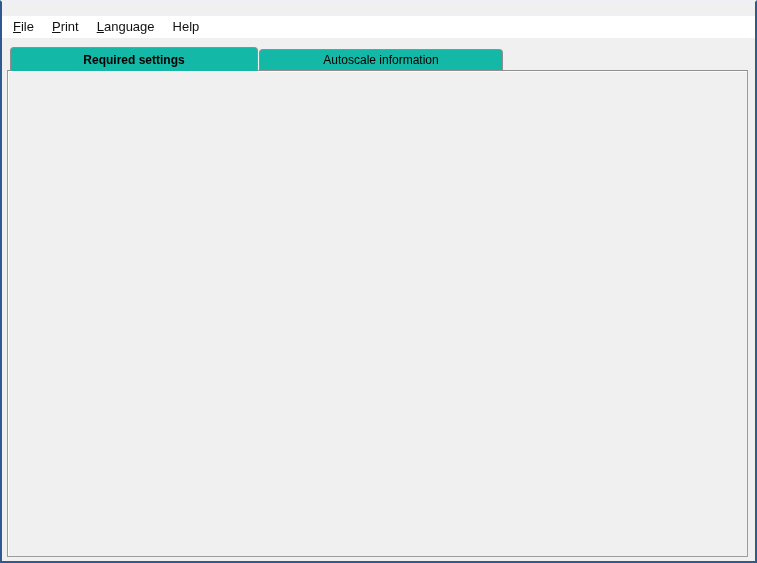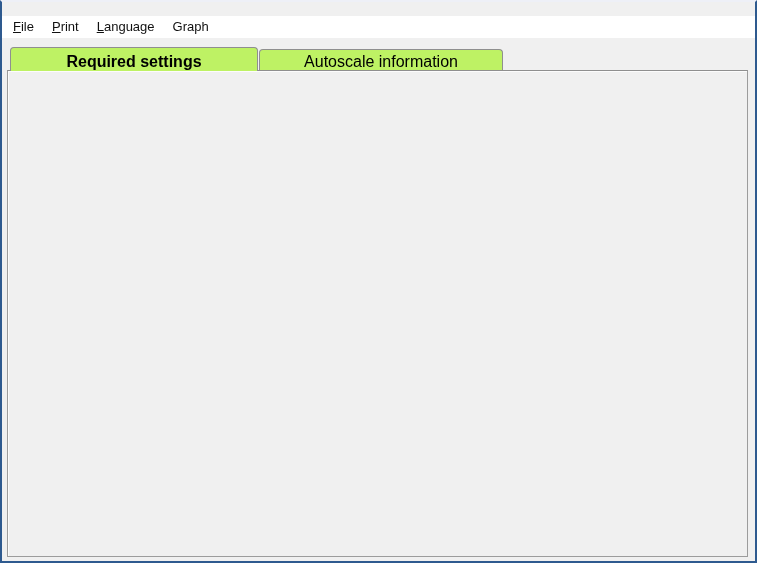--- a/index.html
+++ b/index.html
@@ -4,22 +4,22 @@
 <style>
   html,body{margin:0;padding:0;background:#cfcfcf;font-family:"Liberation Sans",sans-serif;}
   #win{position:relative;width:757px;height:563px;background:#f0f0f0;box-sizing:border-box;
        border-left:2px solid #2e5a8f;border-right:2px solid #2e5a8f;border-bottom:2px solid #2e5a8f;
        border-top:2px solid #eef0f7;overflow:hidden;}
   
   #menubar{position:absolute;left:0;top:14px;width:100%;height:22px;background:#ffffff;display:flex;align-items:flex-start;padding-left:2px;}
   .menu-item{padding:3px 9px 0 9px;font-size:13px;color:#111;cursor:default;}
   .menu-item u{text-decoration:underline;}
   
-  .tab{position:absolute;box-sizing:border-box;background:#bef264;border:1px solid #8f8f8f;border-bottom:none;
-       border-radius:4px 4px 0 0;text-align:center;font-size:16px;color:#000;}
+  .tab{position:absolute;box-sizing:border-box;background:#14b8a6;border:1px solid #8f8f8f;border-bottom:none;
+       border-radius:4px 4px 0 0;text-align:center;font-size:12px;color:#000;}
   #tab-required{left:8px;top:45px;width:248px;height:24px;z-index:3;font-weight:bold;padding-top:5px;}
   #tab-additional{left:257px;top:47px;width:244px;height:21px;z-index:1;padding-top:3px;}
   #tabpage{position:absolute;left:5px;top:68px;width:741px;height:487px;box-sizing:border-box;
            border:1px solid #9c9c9c;border-top-color:#8f8f8f;background:#f0f0f0;z-index:2;
            box-shadow:inset 1px 1px 0 #fcfcfc;}
   
   .groupbox{position:absolute;box-sizing:border-box;border:1px solid #aeaeae;
             box-shadow:inset 1px 1px 0 #fdfdfd,1px 1px 0 #fdfdfd;}
   .legend{position:absolute;top:-8px;left:8px;background:#f0f0f0;padding:0 4px;font-size:12px;color:#000;white-space:nowrap;}
   .legend-red{color:#d40000;}
@@ -62,21 +62,21 @@
 </style>
 </head>
 <body>
 
 <div id="win">
 
   <div id="menubar">
       <div class="menu-item"><u>F</u>ile</div>
       <div class="menu-item"><u>P</u>rint</div>
       <div class="menu-item"><u>L</u>anguage</div>
-      <div class="menu-item">Graph</div>
+      <div class="menu-item">Help</div>
     </div>
 
   <div id="tab-required" class="tab">
     <span>Required settings</span>
   </div>
   <div id="tab-additional" class="tab">
     <span>Autoscale information</span>
   </div>
 
   <div id="tabpage"></div>

